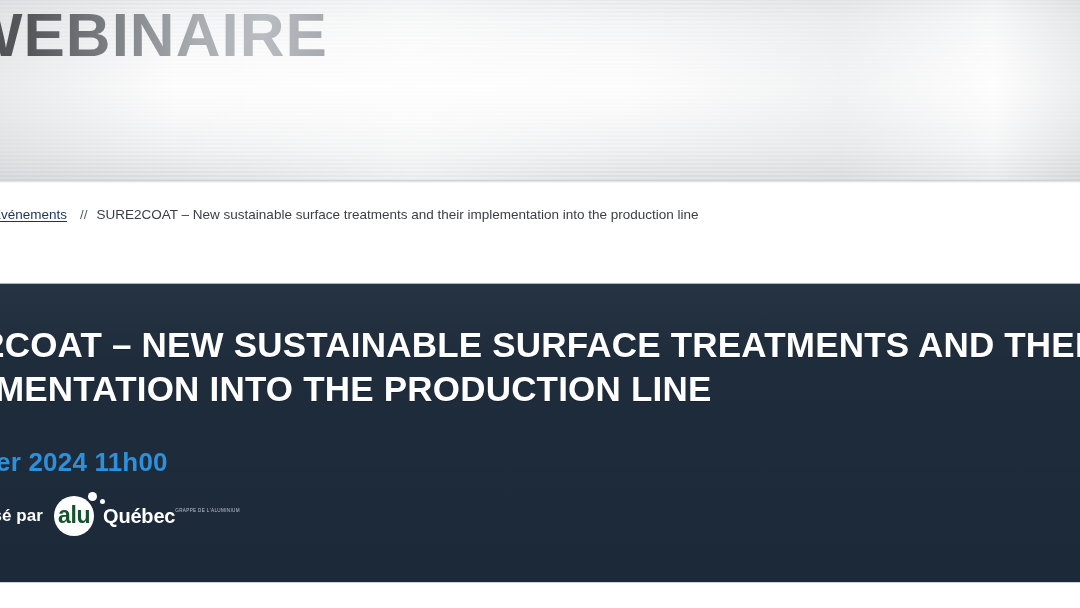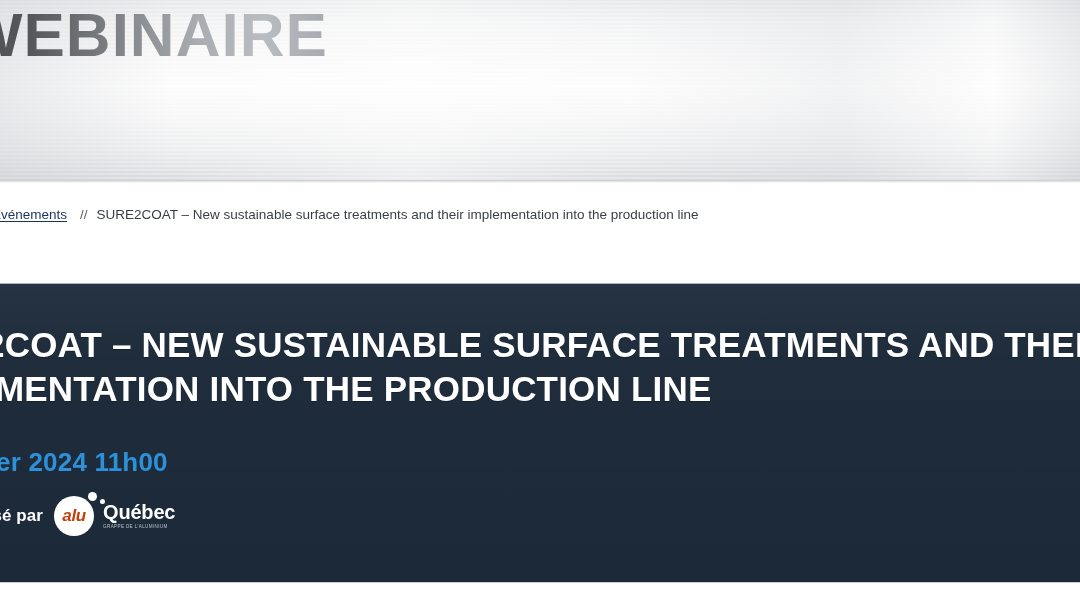--- a/index.html
+++ b/index.html
@@ -204,45 +204,44 @@
     position:relative;
     width:40px; height:40px;
     border-radius:50%;
     background:#ffffff;
     display:flex;
     align-items:center;
     justify-content:center;
     flex:0 0 auto;
   }
   .alu-disc-text {
-    color:#c2410c;
-    font-size:17px;
+    color:#14532d;
+    font-size:23px;
     font-weight:bold;
     letter-spacing:-0.3px;
     line-height:1;
     padding-bottom:1px;
-    font-style:italic;
   }
   .alu-dot-big {
     position:absolute;
     width:9px; height:9px;
     border-radius:50%;
     background:#ffffff;
     left:34px; top:-3px;
   }
   .alu-dot-small {
     position:absolute;
     width:5px; height:5px;
     border-radius:50%;
     background:#ffffff;
     left:46px; top:4px;
   }
   .alu-wordblock {
     display:flex;
-    flex-direction:column;
+    flex-direction:row;
     justify-content:center;
     margin-left:4px;
   }
   .alu-quebec {
     color:#ffffff;
     font-size:20px;
     font-weight:bold;
     line-height:1;
     letter-spacing:-0.2px;
   }

